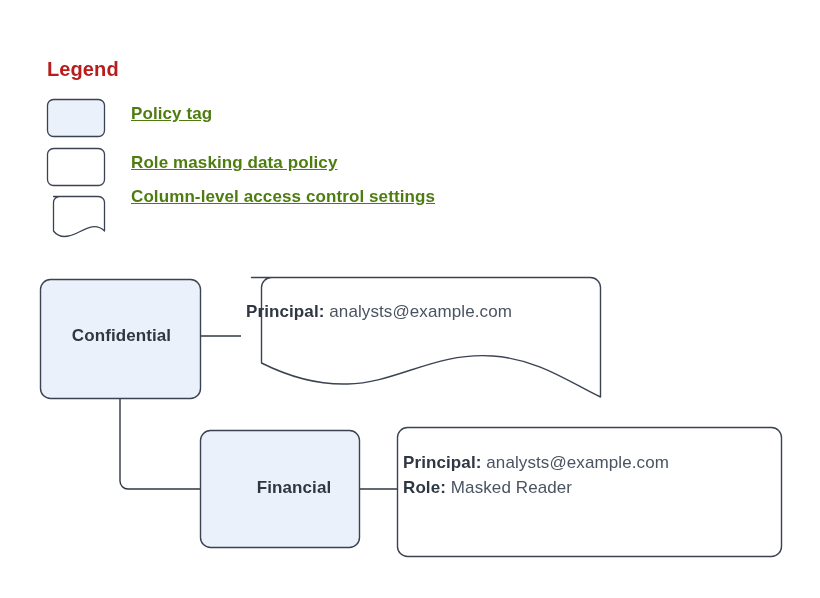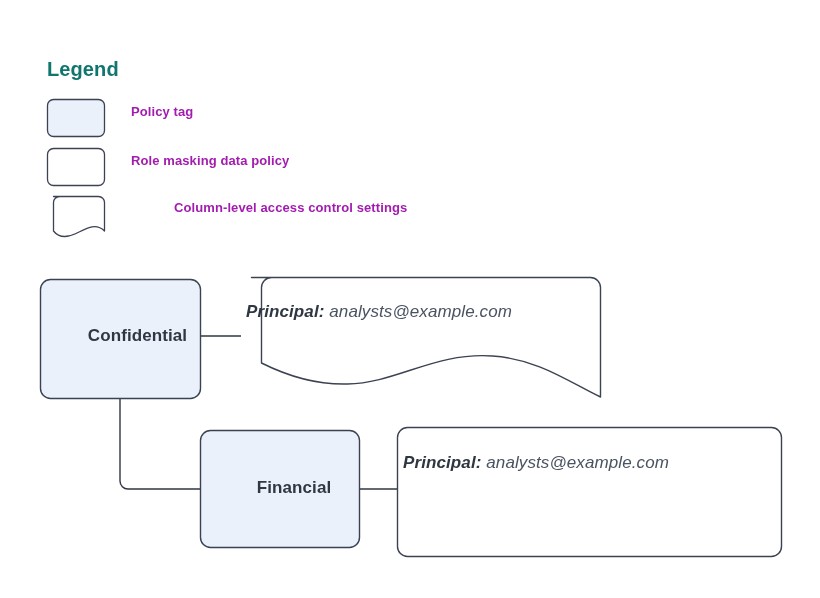--- a/index.html
+++ b/index.html
@@ -25,68 +25,67 @@
     height: 598px;
   }
 
   
   .legend-title {
     position: absolute;
     left: 47px;
     top: 58px;
     font-size: 20px;
     font-weight: bold;
-    color: #0f766e;
+    color: #b91c1c;
     letter-spacing: 0.1px;
   }
 
   .legend-label {
     position: absolute;
     left: 131px;
-    font-size: 13px;
+    font-size: 17px;
     font-weight: bold;
-    color: #a21caf;
+    color: #4d7c0f;
     white-space: nowrap;
     letter-spacing: 0.1px;
+    text-decoration: underline;
   }
   .legend-label.l0 { top: 104px; }
   .legend-label.l1 { top: 153px; }
-  .legend-label.l2 { top: 200px; margin-left: 43px; }
+  .legend-label.l2 { top: 187px; }
 
   
   .node-label {
     position: absolute;
     font-size: 17px;
     font-weight: bold;
     color: #2f3742;
     white-space: nowrap;
     text-align: center;
     letter-spacing: 0.1px;
   }
   #label-confidential {
     left: 40px;
     top: 326px;
     width: 163px;
-    margin-left: 16px;
   }
   #label-financial {
     left: 200px;
     top: 478px;
     width: 188px;
   }
 
   
   .detail-box {
     position: absolute;
     font-size: 17px;
     line-height: 25px;
     color: #4a5361;
     white-space: nowrap;
     letter-spacing: 0.1px;
-    font-style: italic;
   }
   .detail-box .k {
     font-weight: bold;
     color: #2f3742;
   }
   #detail-access {
     left: 246px;
     top: 299px;
   }
   #detail-masking {
@@ -150,13 +149,17 @@
     <span class="k">Principal:</span>
     <span class="v">analysts@example.com</span>
   </span>
 </div>
 
 <div class="detail-box" id="detail-masking">
   <span class="detail-row">
     <span class="k">Principal:</span>
     <span class="v">analysts@example.com</span>
   </span>
+  <span class="detail-row">
+    <span class="k">Role:</span>
+    <span class="v">Masked Reader</span>
+  </span>
 </div>
 
 </body></html>

